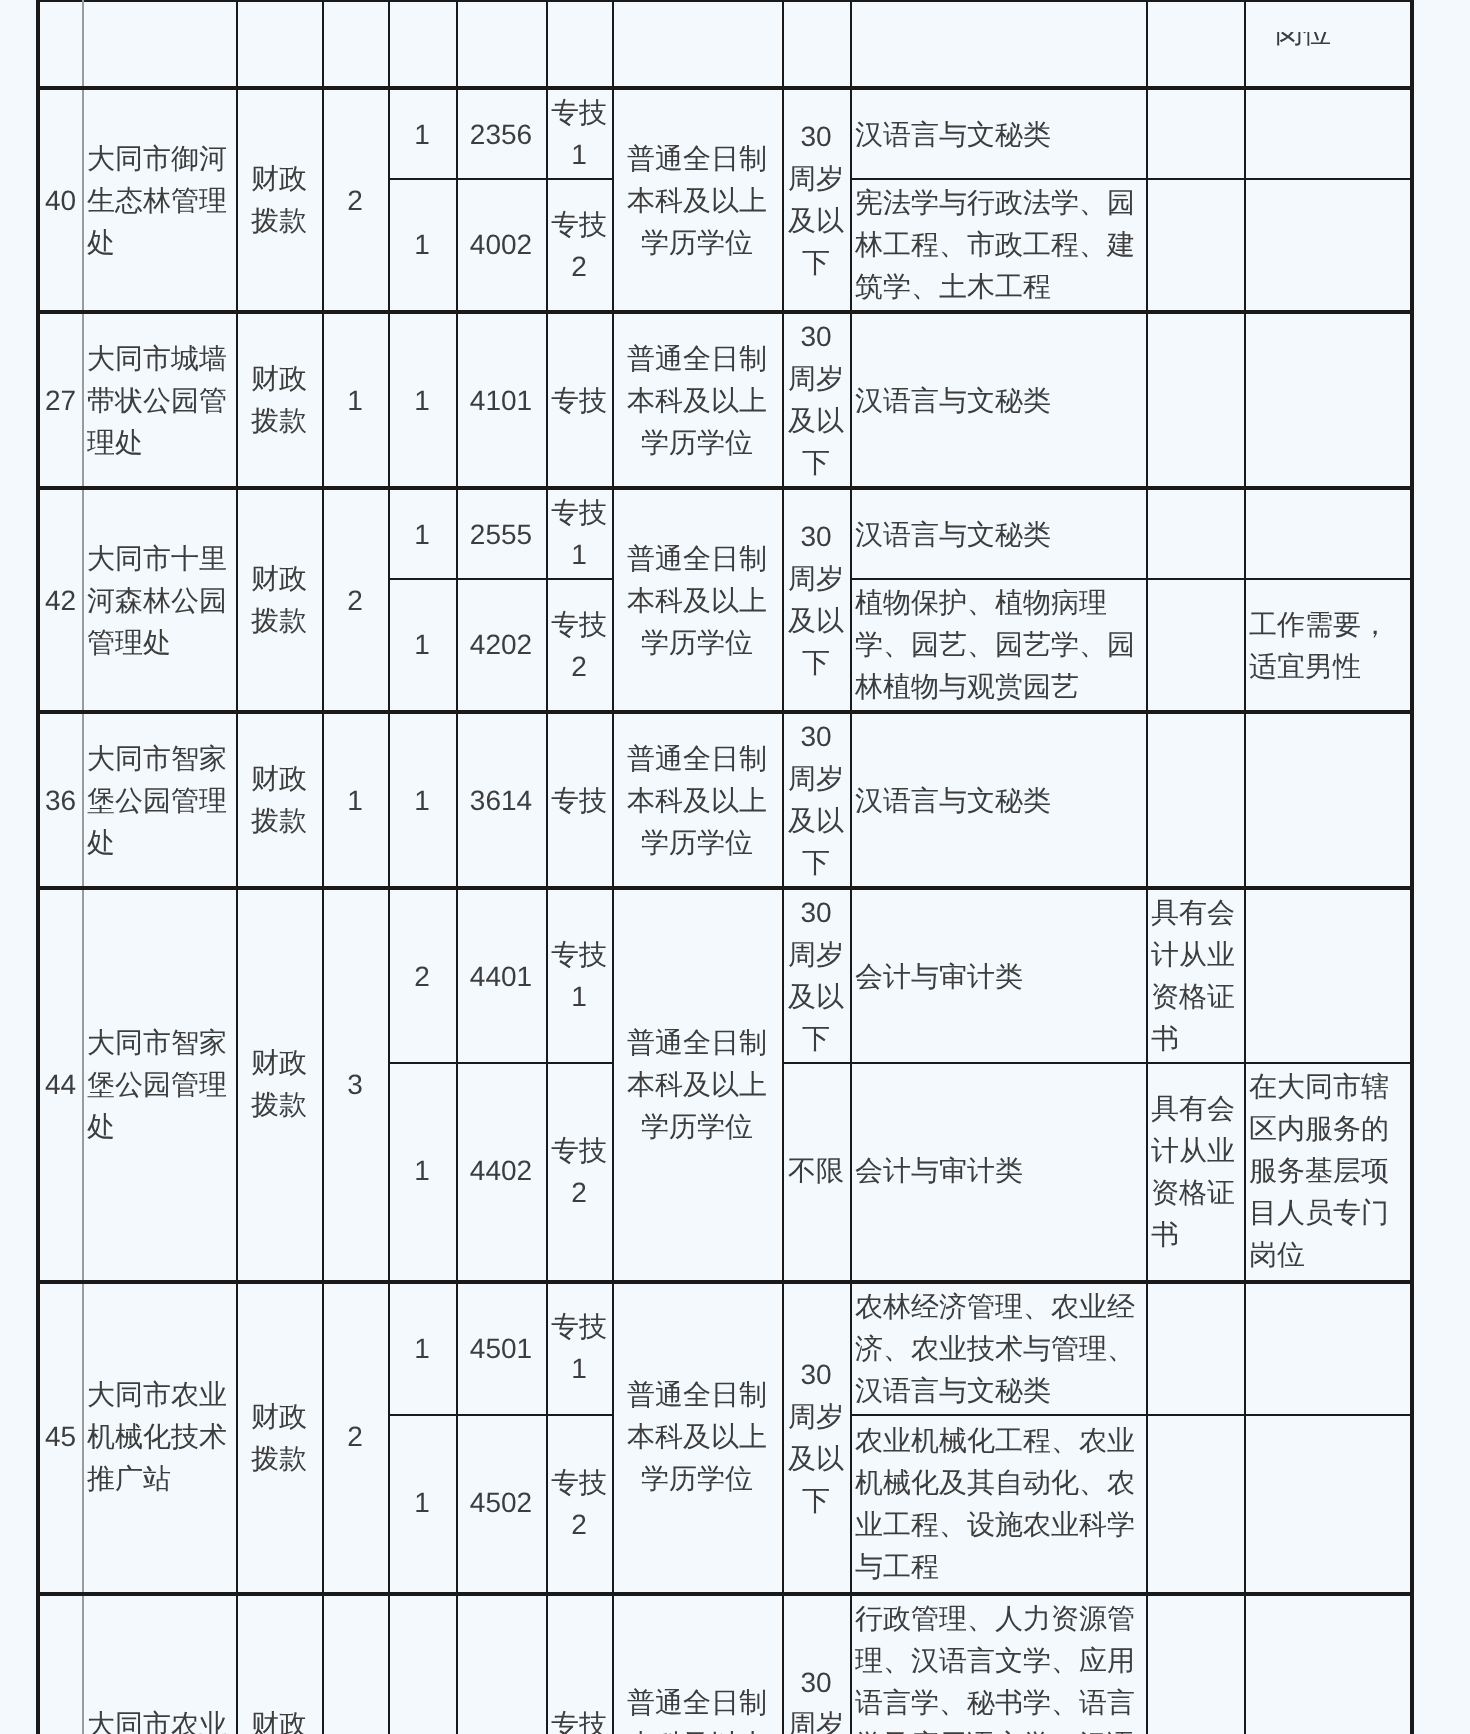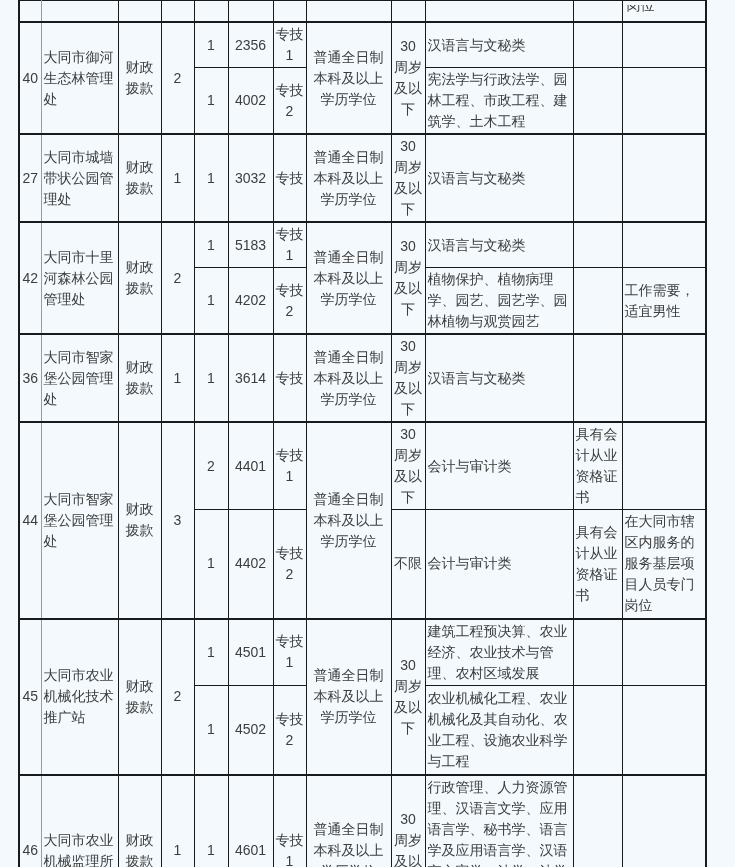--- a/index.html
+++ b/index.html
@@ -29,21 +29,21 @@
     padding: 1px 2px;
     vertical-align: middle;
     word-break: break-all;
     overflow: hidden;
   }
   tr.gt > td { border-top-width: 2px; }
   td.tc { text-align: center; }
   td.tl { text-align: left; }
   td.numcol { border-right-color: #9b9b9b; }
   td.unitcol { border-left-color: #9b9b9b; }
-  td.pad0 { padding: 4px; }
+  td.pad0 { padding: 15px; }
   .clip {
     height: 12px;
     overflow: hidden;
   }
   .clip span {
     display: block;
     margin-top: -10px;
     line-height: 21px;
   }
 </style>
@@ -108,36 +108,36 @@
     <td class="tl"></td>
     <td class="tl"></td>
   </tr>
 
   <tr class="gt" style="height:69px">
     <td class="tc numcol">27</td>
     <td class="tl unitcol">大同市城墙带状公园管理处</td>
     <td class="tc">财政拨款</td>
     <td class="tc">1</td>
     <td class="tc">1</td>
-    <td class="tc">3032</td>
+    <td class="tc">4101</td>
     <td class="tc">专技</td>
     <td class="tc">普通全日制本科及以上学历学位</td>
     <td class="tc">30周岁及以下</td>
     <td class="tl">汉语言与文秘类</td>
     <td class="tl"></td>
     <td class="tl"></td>
   </tr>
 
   <tr class="gt" style="height:45px">
     <td class="tc numcol" rowspan="2">42</td>
     <td class="tl unitcol" rowspan="2">大同市十里河森林公园管理处</td>
     <td class="tc" rowspan="2">财政拨款</td>
     <td class="tc" rowspan="2">2</td>
     <td class="tc">1</td>
-    <td class="tc">5183</td>
+    <td class="tc">2555</td>
     <td class="tc">专技1</td>
     <td class="tc" rowspan="2">普通全日制本科及以上学历学位</td>
     <td class="tc" rowspan="2">30周岁及以下</td>
     <td class="tl">汉语言与文秘类</td>
     <td class="tl"></td>
     <td class="tl"></td>
   </tr>
   <tr style="height:62px">
     <td class="tc">1</td>
     <td class="tc">4202</td>
@@ -189,21 +189,21 @@
   <tr class="gt" style="height:63px">
     <td class="tc numcol" rowspan="2">45</td>
     <td class="tl unitcol" rowspan="2">大同市农业机械化技术推广站</td>
     <td class="tc" rowspan="2">财政拨款</td>
     <td class="tc" rowspan="2">2</td>
     <td class="tc">1</td>
     <td class="tc">4501</td>
     <td class="tc">专技1</td>
     <td class="tc" rowspan="2">普通全日制本科及以上学历学位</td>
     <td class="tc" rowspan="2">30周岁及以下</td>
-    <td class="tl">建筑工程预决算、农业经济、农业技术与管理、农村区域发展</td>
+    <td class="tl">农林经济管理、农业经济、农业技术与管理、汉语言与文秘类</td>
     <td class="tl"></td>
     <td class="tl"></td>
   </tr>
   <tr style="height:90px">
     <td class="tc">1</td>
     <td class="tc">4502</td>
     <td class="tc">专技2</td>
     <td class="tl">农业机械化工程、农业机械化及其自动化、农业工程、设施农业科学与工程</td>
     <td class="tl"></td>
     <td class="tl"></td>

